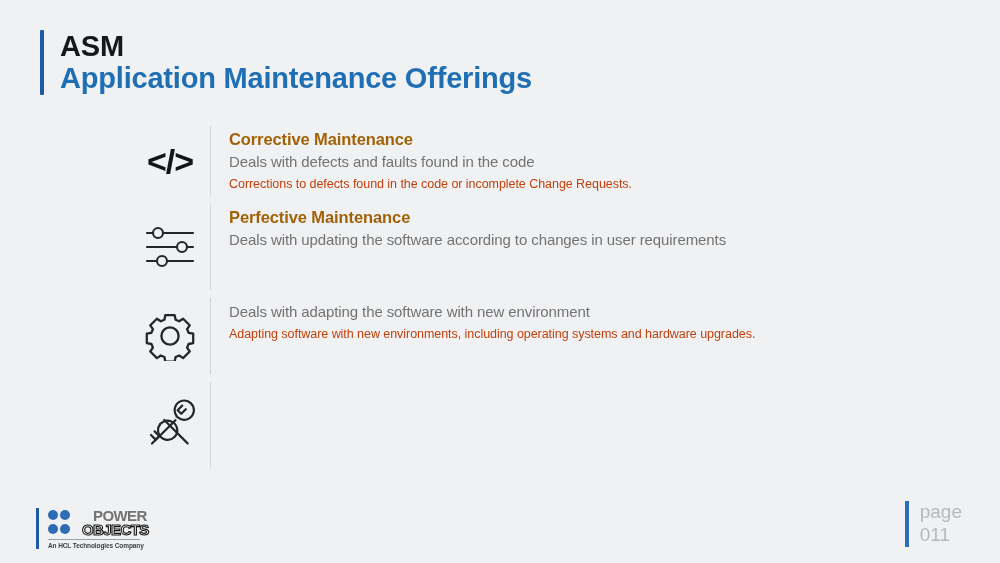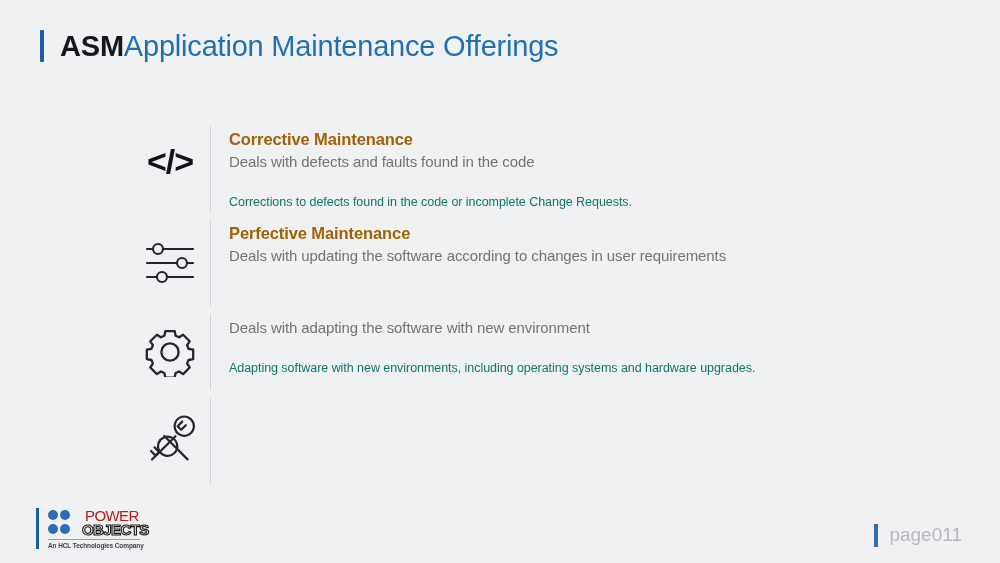--- a/index.html
+++ b/index.html
@@ -24,33 +24,33 @@
     align-items: stretch;
   }
   .header-accent {
     width: 4px;
     background: #1d5ba6;
     margin-right: 16px;
     border-radius: 1px;
   }
   .header-text {
     display: flex;
-    flex-direction: row;
+    flex-direction: column;
     justify-content: flex-end;
   }
   .header-title {
     font-size: 29px;
     font-weight: bold;
     color: #16181c;
     line-height: 1.12;
     letter-spacing: -0.2px;
   }
   .header-subtitle {
     font-size: 29px;
-    font-weight: normal;
+    font-weight: bold;
     color: #1f6fb5;
     line-height: 1.12;
     letter-spacing: -0.2px;
   }
 
   
   .rows {
     position: absolute;
     left: 130px;
     top: 126px;
@@ -89,23 +89,23 @@
   }
   .row-subtitle {
     font-size: 15px;
     color: #737373;
     line-height: 1.45;
     margin-top: 1px;
     letter-spacing: -0.1px;
   }
   .row-desc {
     font-size: 12.5px;
-    color: #0f766e;
+    color: #c2410c;
     line-height: 1.5;
-    margin-top: 20px;
+    margin-top: 2px;
     letter-spacing: -0.05px;
   }
 
   .row-h1 .row-icon { height: 70px; }
   .row-h2 .row-icon { height: 86px; }
   .row-h3 .row-icon { height: 76px; }
   .row-h4 .row-icon { height: 86px; }
 
   
   .code-icon {
@@ -141,24 +141,24 @@
   }
   .logo-dot {
     width: 10px;
     height: 10px;
     border-radius: 50%;
     background: #2e6db4;
     margin-right: 2px;
   }
   .logo-word-solid {
     font-size: 15px;
-    font-weight: normal;
-    color: #b91c1c;
+    font-weight: bold;
+    color: #737373;
     letter-spacing: -0.6px;
-    margin-left: 13px;
+    margin-left: 21px;
   }
   .logo-word-outline {
     font-size: 15px;
     font-weight: bold;
     color: transparent;
     -webkit-text-stroke: 1.1px #111;
     letter-spacing: -0.6px;
     margin-left: 10px;
   }
   .logo-rule {
@@ -181,21 +181,21 @@
     display: flex;
     align-items: stretch;
   }
   .page-accent {
     width: 4px;
     background: #2e6db4;
     margin-right: 11px;
   }
   .page-text {
     display: flex;
-    flex-direction: row;
+    flex-direction: column;
     justify-content: center;
   }
   .page-label, .page-number {
     font-size: 19px;
     color: #b6b8bc;
     line-height: 1.2;
   }
 </style>
 </head>
 <body>

